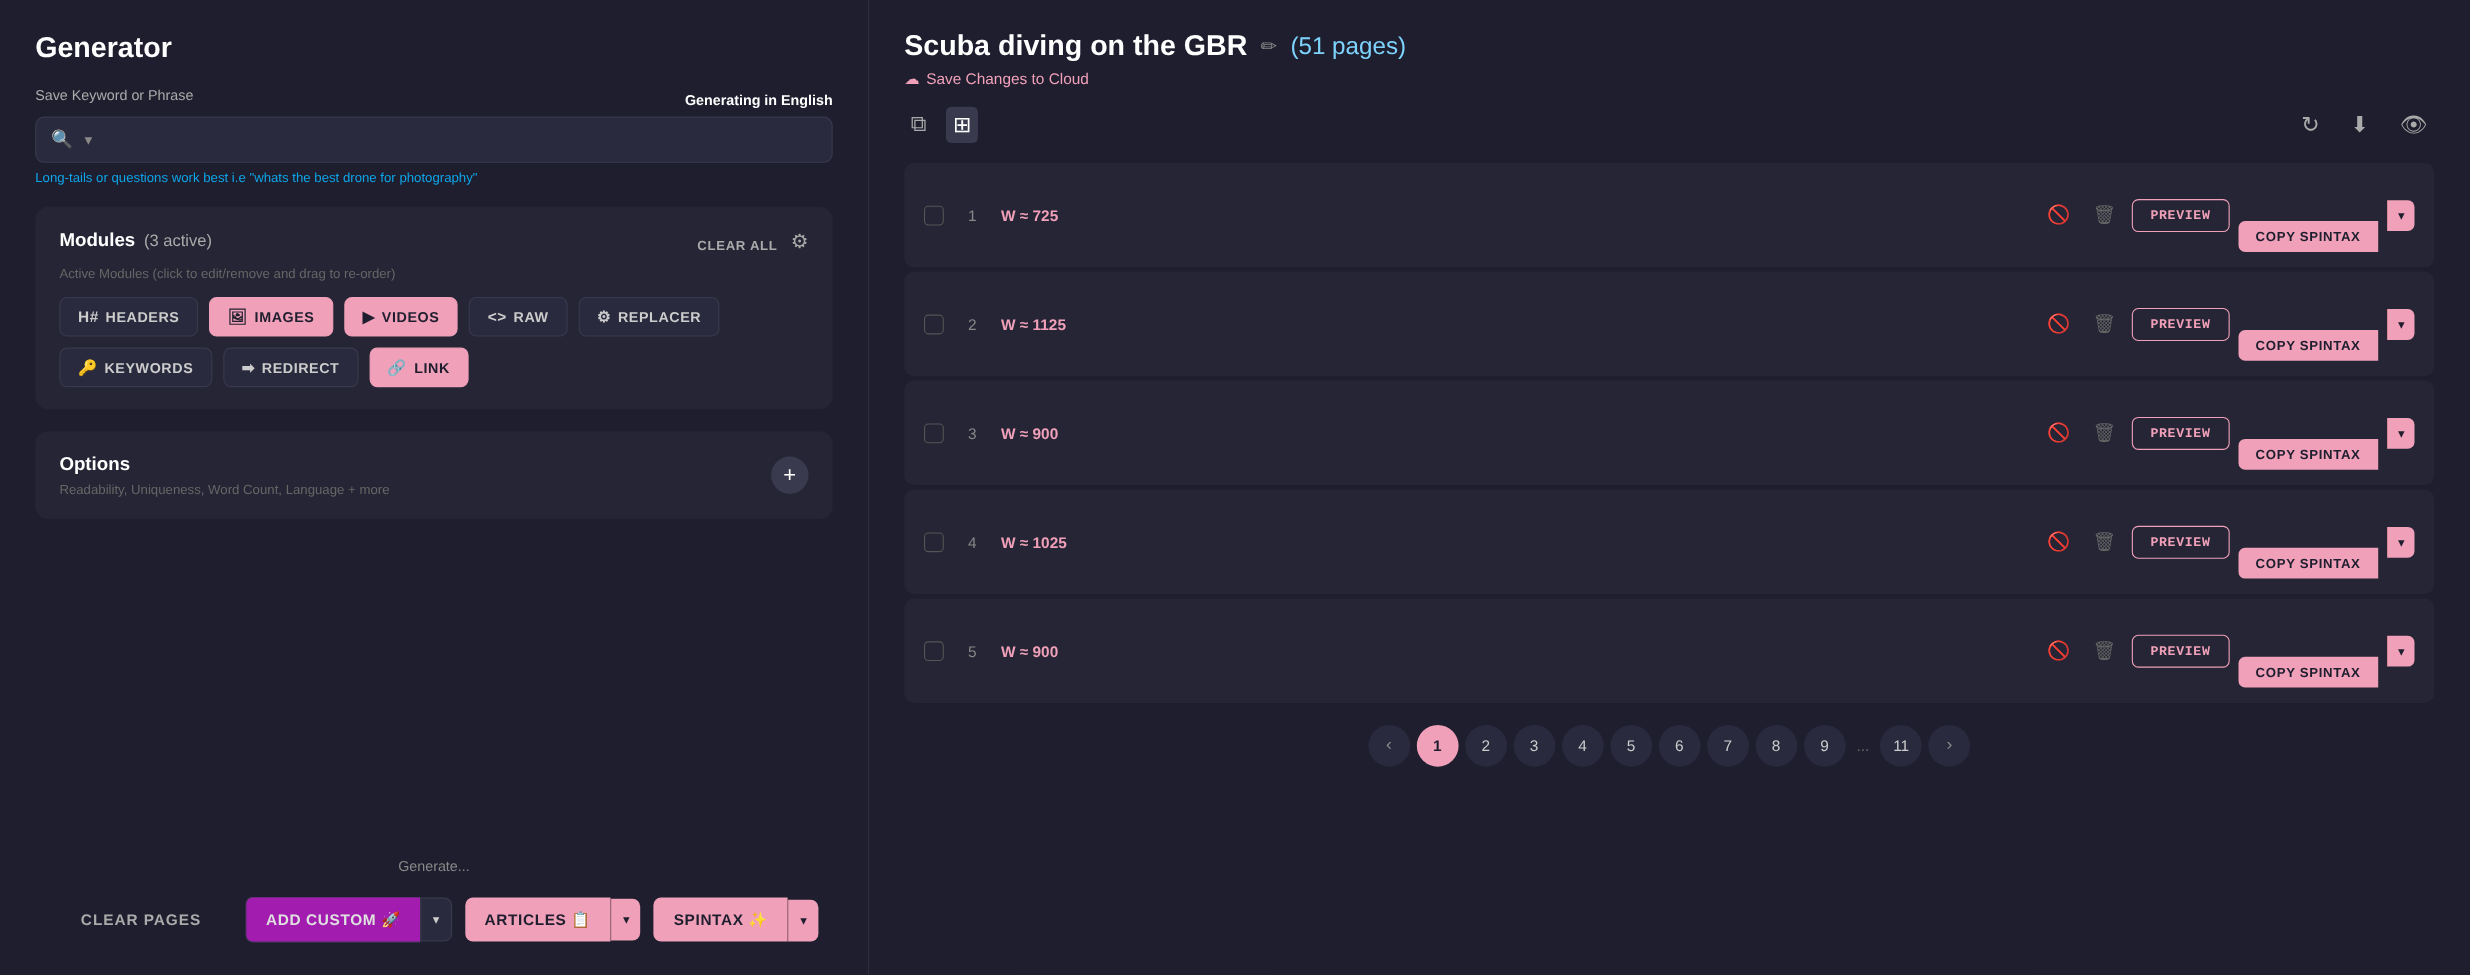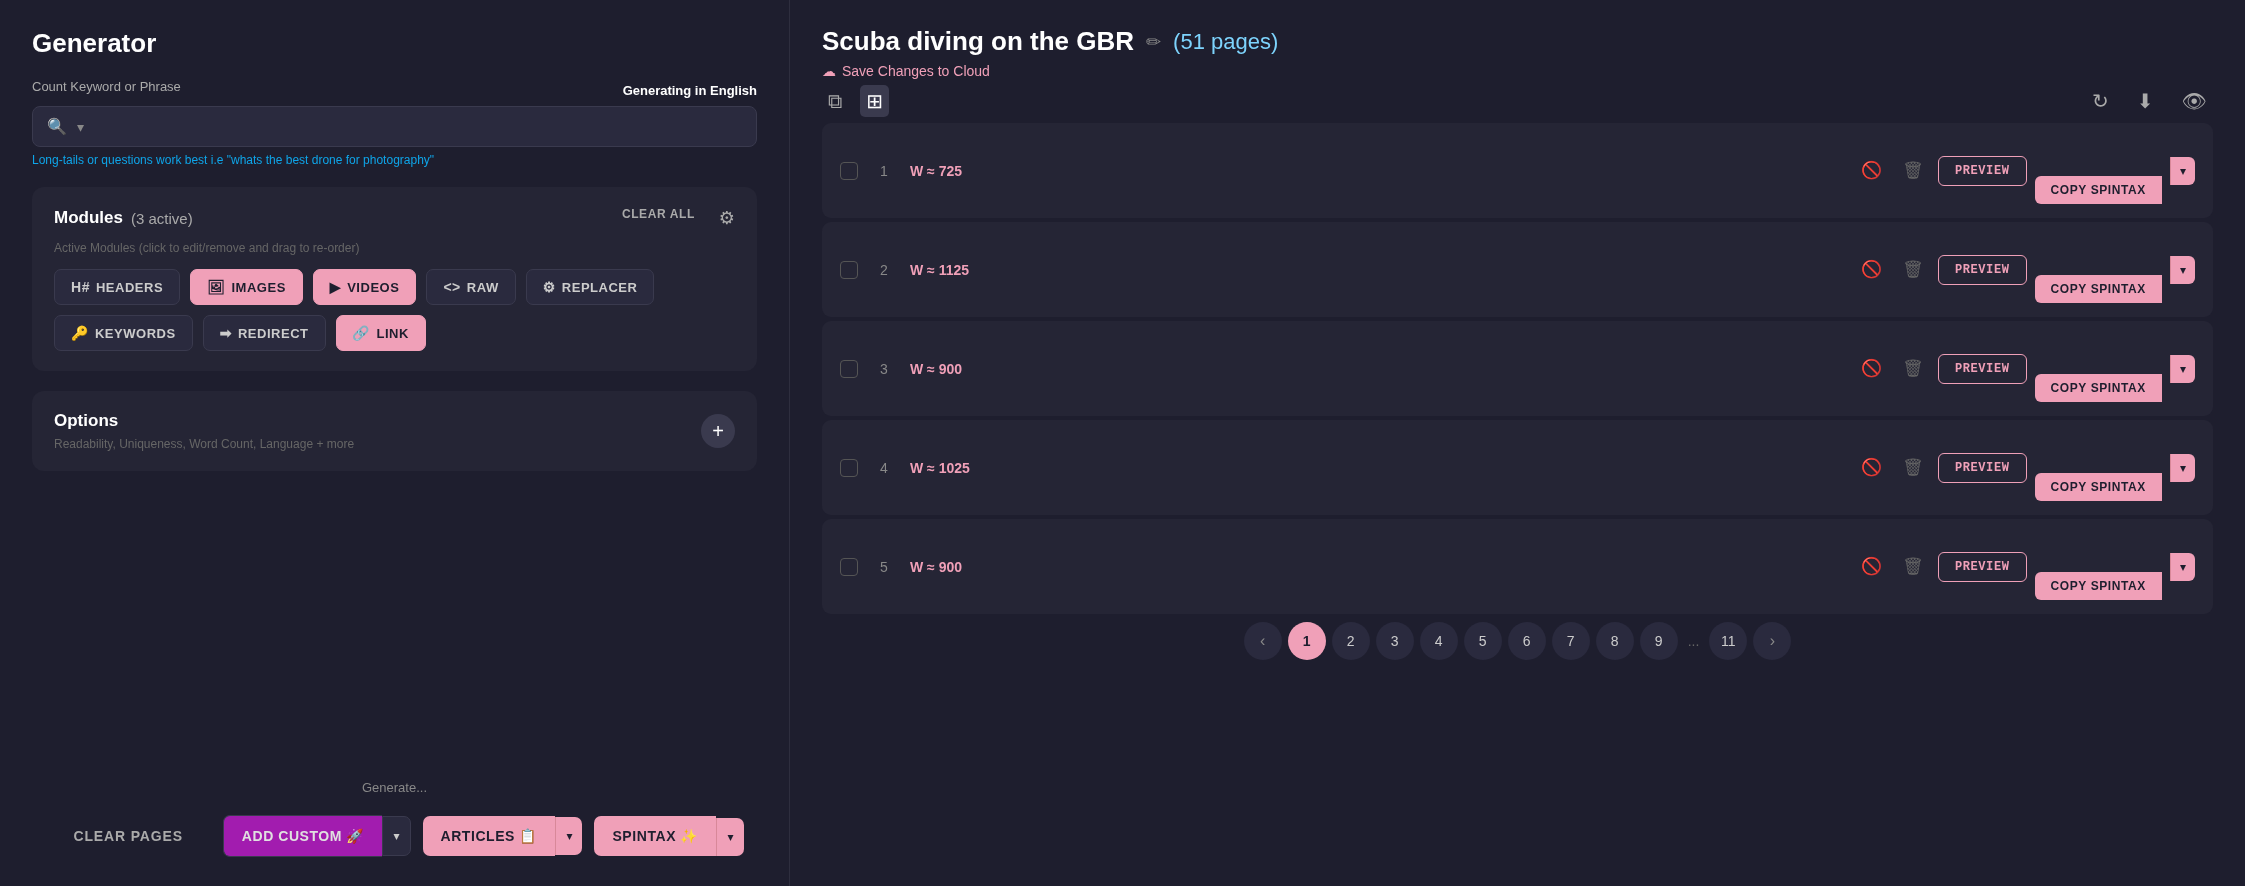--- a/index.html
+++ b/index.html
@@ -94,22 +94,22 @@
       font-weight: 700;
       color: #fff;
     }
     .active-badge {
       font-size: 15px;
       font-weight: 400;
       color: #aaa;
     }
     .section-actions {
       display: flex;
-      align-items: flex-start;
-      gap: 24px;
+      align-items: flex-end;
+      gap: 12px;
     }
     .clear-all-btn {
       font-size: 12px;
       color: #aaa;
       background: none;
       border: none;
       cursor: pointer;
       letter-spacing: 0.05em;
       font-weight: 600;
     }
@@ -281,21 +281,21 @@
       font-size: 12px;
       cursor: pointer;
     }
 
     
     .right-panel {
       flex: 1;
       padding: 26px 32px;
       display: flex;
       flex-direction: column;
-      gap: 0;
+      gap: 12px;
     }
     .right-header {
       display: flex;
       flex-direction: column;
       gap: 6px;
     }
     .right-title-row {
       display: flex;
       align-items: center;
       gap: 12px;
@@ -475,21 +475,21 @@
     }
   </style>
 </head>
 <body>
 
 <div class="left-panel">
   <h1 class="panel-title">Generator</h1>
 
   <div class="seed-section">
     <div class="seed-row">
-      <label>Count Keyword or Phrase</label>
+      <label>Save Keyword or Phrase</label>
       <span class="seed-lang">
         <span>Generating in</span>&nbsp;<span style="font-weight:700;color:#fff;">English</span>
       </span>
     </div>
     <div class="search-box">
       <span style="color:#888;font-size:16px;">🔍</span>
       <span class="chevron">▾</span>
     </div>
     <p class="search-hint">Long-tails or questions work best i.e "whats the best drone for photography"</p>
   </div>

